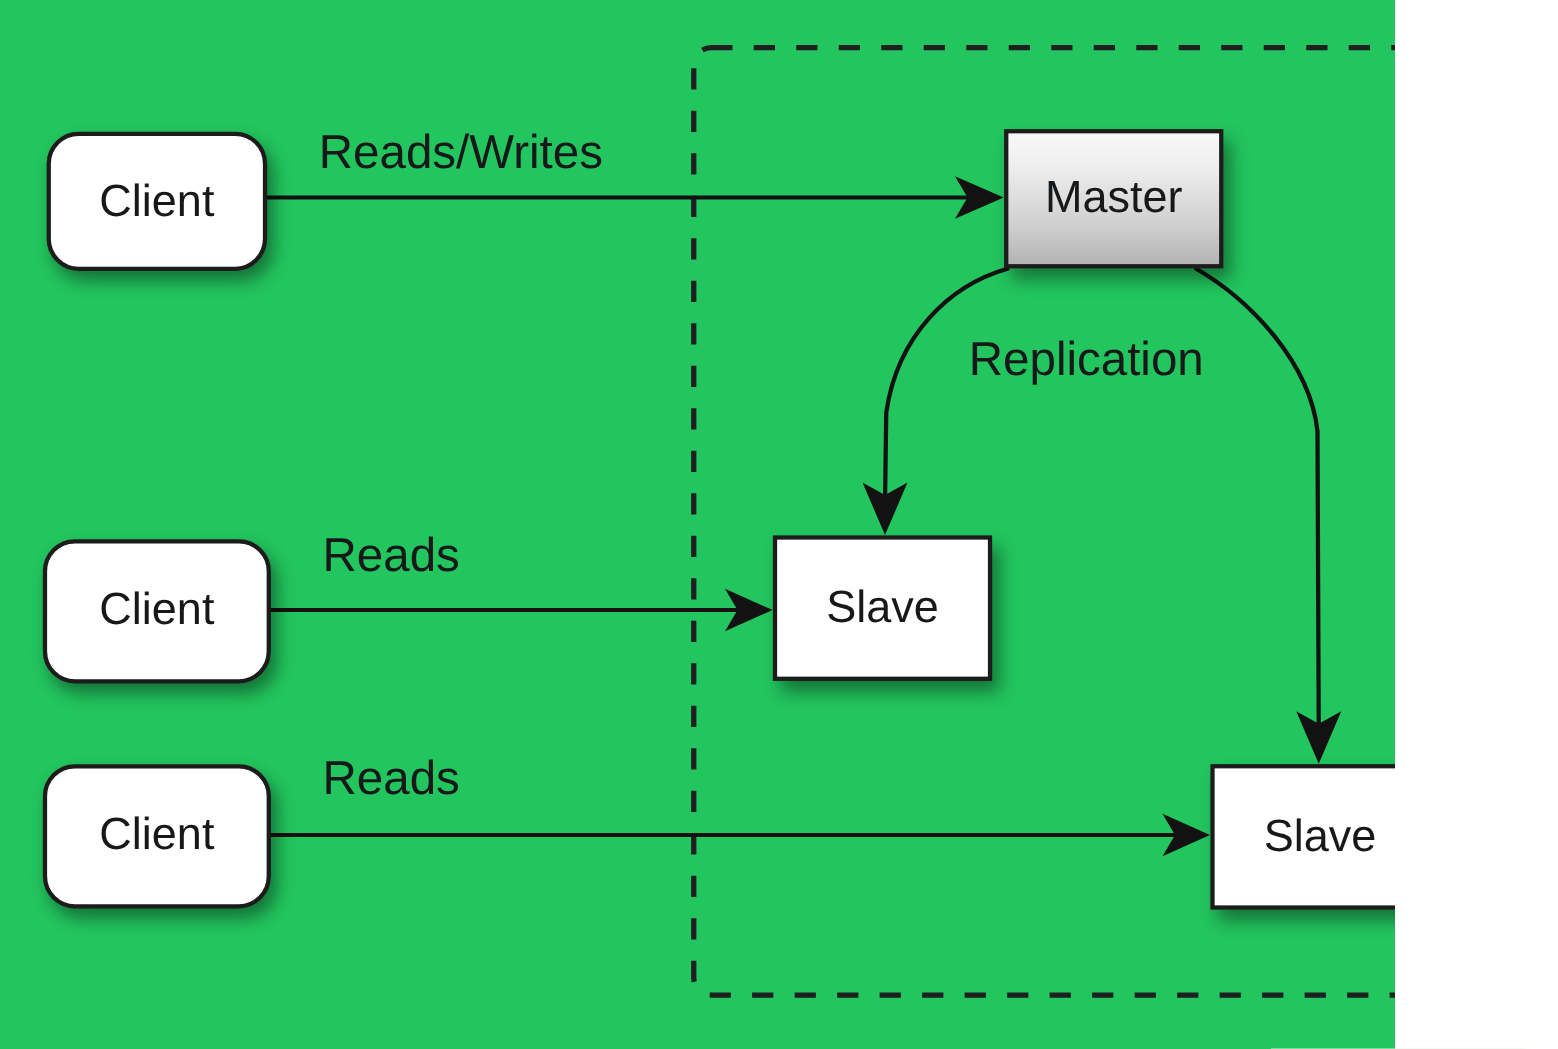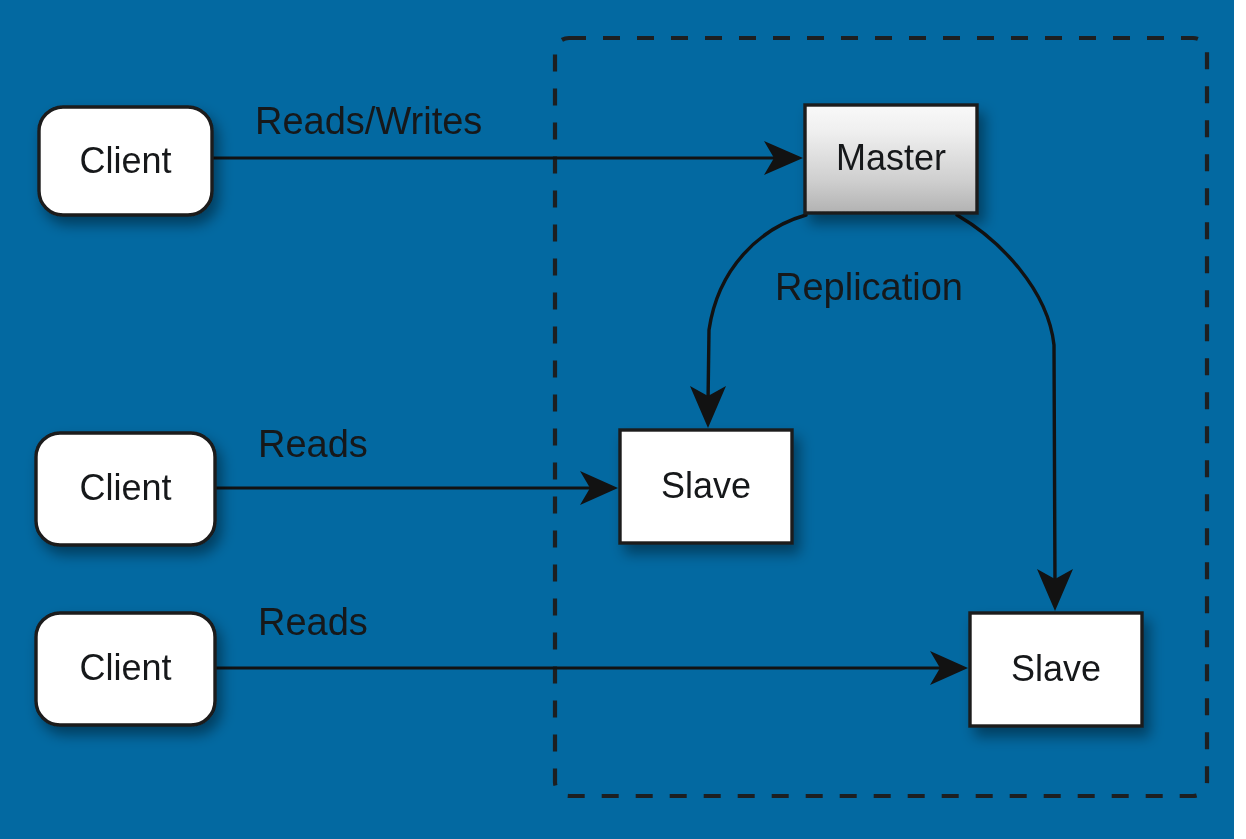--- a/index.html
+++ b/index.html
@@ -5,23 +5,23 @@
   html, body {
     margin: 0;
     padding: 0;
     background: #ffffff;
   }
   body {
     font-family: "Liberation Sans", "DejaVu Sans", sans-serif;
   }
   #canvas {
     position: relative;
-    width: 1234px;
+    width: 1116px;
     height: 839px;
-    background: #0369a1;
+    background: #22c55e;
     overflow: hidden;
     text-align: right;
   }
   #diagram-svg {
     position: absolute;
     left: 0;
     top: 0;
     width: 1246px;
     height: 839px;
   }

